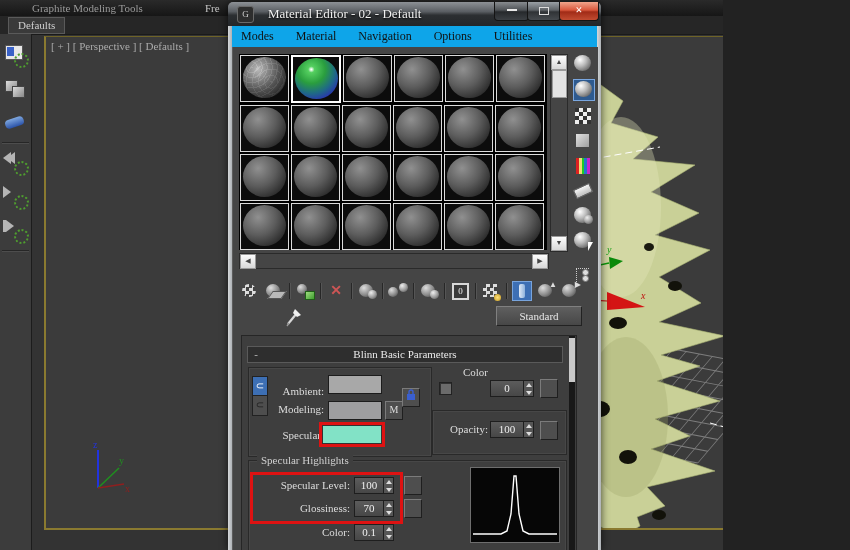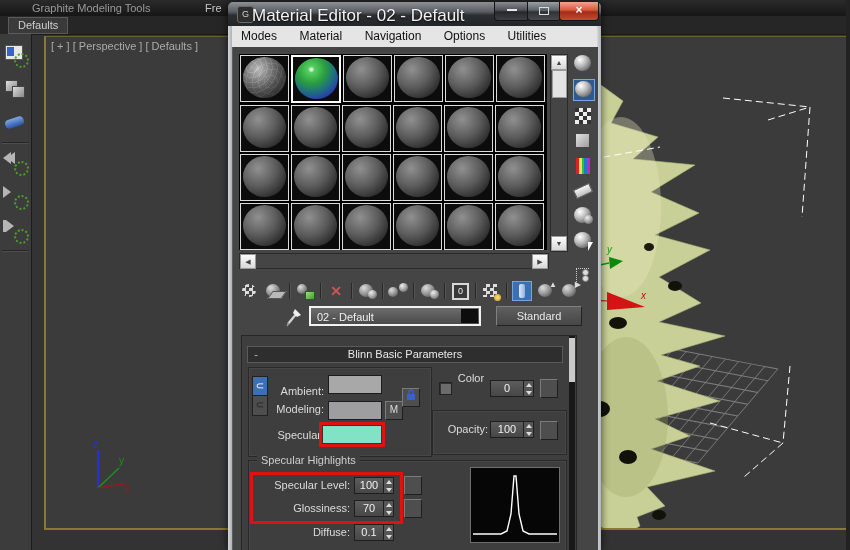--- a/index.html
+++ b/index.html
@@ -1,17 +1,17 @@
 <!DOCTYPE html>
 <html><head>
 <meta charset="utf-8">
 <style>
   html,body{margin:0;padding:0;background:#222;}
-  #root{position:relative;width:846px;height:550px;overflow:hidden;background:#333;
-        font-family:Liberation Sans, sans-serif;-webkit-font-smoothing:antialiased;}
+  #root{position:relative;width:723px;height:550px;overflow:hidden;background:#333;
+        font-family:Liberation Serif, serif;-webkit-font-smoothing:antialiased;}
   .abs{position:absolute;}
   
   .topbar{left:0;top:0;width:850px;height:16px;background:linear-gradient(#2a2a2a,#161616);}
   .ribbon-tab{position:absolute;top:1px;height:15px;color:#9a9a9a;font-size:11px;line-height:15px;padding:0 10px;}
   .defaultsrow{left:0;top:16px;width:850px;height:18px;background:#262626;border-bottom:1px solid #1a1a1a;}
   .defaults-tab{position:absolute;left:8px;top:1px;height:15px;background:#3a3a3a;border:1px solid #5a5a5a;
                 color:#cfcfcf;font-size:11px;line-height:15px;padding:0 9px;}
   
   .ltb{left:0;top:34px;width:31px;height:516px;background:#3c3c3c;border-right:1px solid #1c1c1c;}
   .ltb .ico{position:absolute;left:3px;width:25px;height:25px;}
@@ -30,31 +30,31 @@
   .viewport{left:44px;top:36px;width:804px;height:491px;background:#3b3b3b;
             border-left:2px solid #8a7a30;border-bottom:2px solid #8a7a30;border-top:1px solid #6e6327;}
   .vp-label{position:absolute;left:5px;top:3px;color:#ababab;font-size:11px;}
   .vp-scene{position:absolute;right:0;top:0;}
   .vp-tripod{position:absolute;left:16px;bottom:28px;}
   
   .mew{left:228px;top:2px;width:373px;height:548px;border-radius:6px 6px 0 0;
        background:#454545;box-shadow:0 0 8px rgba(0,0,0,.7);}
   .titlebar{position:absolute;left:0;top:0;width:100%;height:24px;border-radius:5px 5px 0 0;
             background:linear-gradient(#8d9196,#5a5e63 40%,#2c2f32 55%,#232629);border-bottom:1px solid #111;}
-  .titletxt{position:absolute;left:24px;top:4px;color:#f2f2f2;font-size:17px;text-shadow:0 1px 2px #000;}
+  .titletxt{position:absolute;left:40px;top:4px;color:#f2f2f2;font-size:13px;text-shadow:0 1px 2px #000;}
   .appico{position:absolute;left:9px;top:4px;width:15px;height:15px;border-radius:3px;background:#2e2e2e;border:1px solid #6a6a6a;
           color:#cfcfcf;font-size:9px;line-height:14px;text-align:center;}
   .wbtn{position:absolute;top:0;height:18px;border:1px solid #141414;border-top:none;border-radius:0 0 4px 4px;
         color:#fff;font-size:10px;text-align:center;line-height:16px;}
   .wbtn.minb{left:266px;width:33px;background:linear-gradient(#888c90,#4e5256 45%,#26292c 55%,#3c4044);}
   .wbtn.maxb{left:299px;width:32px;background:linear-gradient(#9aa0a5,#5e6266 45%,#303336 55%,#464a4e);}
   .wbtn.closeb{left:331px;width:38px;background:linear-gradient(#f0a58c,#d9573c 45%,#a12b17 55%,#c24c31);font-weight:bold;font-size:12px;}
   .maxglyph{display:inline-block;width:8px;height:6px;border:1px solid #ddd;margin-top:5px;}
   .minglyph{display:inline-block;width:10px;height:2px;background:#e8e8e8;margin-bottom:2px;}
-  .menubar{position:absolute;left:4px;top:24px;width:365px;height:21px;background:#e5e5e5;border-bottom:1px solid #9a9a9a;}
+  .menubar{position:absolute;left:4px;top:24px;width:365px;height:21px;background:#0ea5e9;border-bottom:1px solid #9a9a9a;}
   .menubar span{display:inline-block;padding:3px 9px 0 9px;font-size:12px;color:#111;}
   .mebody{position:absolute;left:4px;top:45px;width:365px;height:503px;background:#454545;border-left:1px solid #5c5c5c;}
   .mew .frame{position:absolute;left:0;top:24px;width:4px;height:524px;background:linear-gradient(90deg,#d5d8da,#aeb2b6);}
   .mew .frameR{left:369px;}
   
   .slots{position:absolute;left:6px;top:7px;width:308px;height:196px;background:#000;display:flex;flex-wrap:wrap;align-content:flex-start;}
   .slot{width:47px;height:45px;border:1px solid #dcdcdc;margin:1px;background:#0c0c0c;position:relative;}
   .slot.sel{border:2px solid #fff;width:46px;height:44px;margin:1px;}
   .sph{position:absolute;left:2px;top:1px;width:43px;height:41px;border-radius:50%;
        background:radial-gradient(circle at 35% 30%,#909090,#5c5c5c 45%,#232323 85%,#111);}
@@ -429,24 +429,20 @@
             <span class="t-sphere"></span>
             <span class="t-arrow">▶</span>
           </div>
       </div>
 
       <svg class="dropper" width="18" height="20">
         <line x1="3" y1="17" x2="12" y2="6" stroke="#d8d8d8" stroke-width="2.2"></line>
         <polygon points="10,2 16,8 12,10 8,6" fill="#efefef"></polygon>
         <line x1="2" y1="19" x2="4" y2="16" stroke="#9a9a9a" stroke-width="1.4"></line>
       </svg>
-      <div class="matdrop">
-        <span>02 - Default</span>
-        <span class="droparrow"></span>
-      </div>
       <div class="stdbtn">Standard</div>
 
       <div class="rollarea">
         <div class="rthumb">
             <i></i>
           </div>
 
         <div class="rhead">
           <span class="rminus">-</span>
           <span>Blinn Basic Parameters</span>
@@ -465,21 +461,21 @@
           <div class="swatch" style="left: 0px; top: 0px; width: 58px; height: 17px; border: 1px solid rgb(51, 51, 51); background: rgb(130, 226, 198);"></div>
         </div>
         <div class="mapbtn" style="left:160px;top:52px;background:#4e4e4e;">
           <svg width="10" height="12">
             <rect x="1" y="5" width="8" height="6" fill="#3a5fd0"></rect>
             <path d="M3,5 V3 a2,2 0 0 1 4,0 V5" fill="none" stroke="#3a5fd0" stroke-width="1.4"></path>
           </svg>
         </div>
 
         <div class="chk" style="left:197px;top:46px;"></div>
-        <div class="plabel" style="left:212px;top:36px;width:34px;text-align:center;">Color</div>
+        <div class="plabel" style="left:212px;top:30px;width:34px;text-align:right;">Color</div>
         <div class="spin" style="left:248px;top:44px;width:44px;">
           <span class="sval">0</span>
           <span class="sarr">
               <i></i>
               <i></i>
             </span>
         </div>
         <div class="mapbtn" style="left:298px;top:43px;"></div>
 
         <div class="grp" style="left:190px;top:74px;width:133px;height:43px;"></div>
@@ -508,21 +504,21 @@
         <div class="mapbtn" style="left:162px;top:140px;"></div>
         <div class="plabel" style="left:14px;top:166px;width:94px;">Glossiness:</div>
         <div class="spin" style="left:112px;top:164px;width:40px;">
           <span class="sval">70</span>
           <span class="sarr">
               <i></i>
               <i></i>
             </span>
         </div>
         <div class="mapbtn" style="left:162px;top:163px;"></div>
-        <div class="plabel" style="left:14px;top:190px;width:94px;">Diffuse:</div>
+        <div class="plabel" style="left:14px;top:190px;width:94px;">Color:</div>
         <div class="spin" style="left:112px;top:188px;width:40px;justify-content:flex-end;">
           <span class="sval">0.1</span>
           <span class="sarr">
               <i></i>
               <i></i>
             </span>
         </div>
 
         <div class="graph">
           <svg width="88" height="74" viewBox="0 0 88 74">

